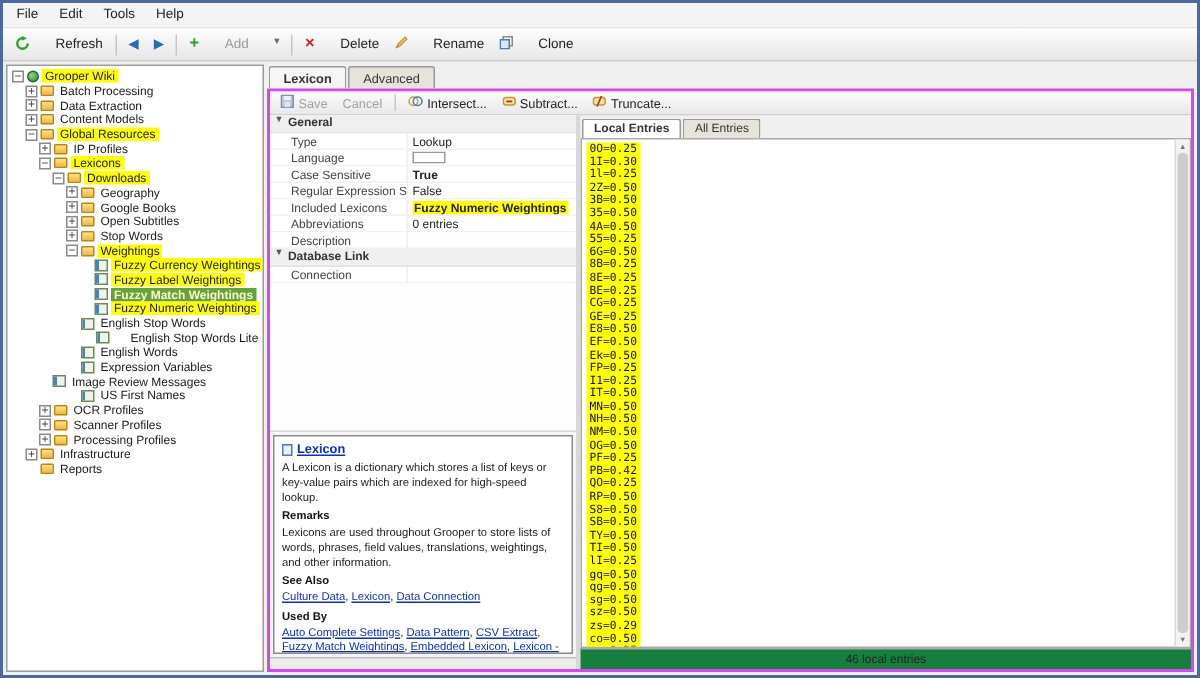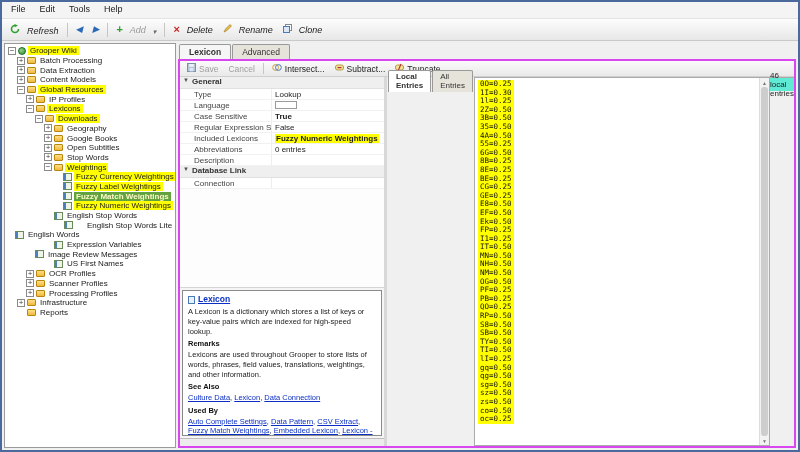--- a/index.html
+++ b/index.html
@@ -10,21 +10,21 @@
   *{box-sizing:border-box;}
   body{margin:0;background:#c8c4bc;font-family:"Liberation Sans",sans-serif;}
   .window{width:800px;height:452px;border:2px solid #4a699c;background:#f0f0f0;display:flex;flex-direction:column;overflow:hidden;}
 
   
   .menubar{height:17px;display:flex;align-items:flex-start;background:#f4f4f4;border-bottom:1px solid #e2e2e2;font-size:9px;color:#222;padding-left:2px;flex:0 0 17px;}
   .menu-item{padding:2px 7px;cursor:default;}
 
   
   .toolbar{height:22px;display:flex;align-items:center;background:linear-gradient(#fdfdfd,#e7e7e7);border-bottom:1px solid #c9c9c9;font-size:9px;color:#222;padding:0 3px;flex:0 0 22px;}
-  .tbtn{display:flex;align-items:flex-end;gap:7px;padding:2px 5px;border-radius:2px;font-style:italic;}
+  .tbtn{display:flex;align-items:flex-start;gap:17px;padding:2px 5px;border-radius:2px;}
   .tbtn.disabled{color:#9a9a9a;}
   .tsep{width:1px;height:14px;background:#c6c6c6;margin:0 3px;}
   .nav-ico{color:#2a6ab8;font-size:9px;line-height:1;}
   .plus-ico{color:#2ea02e;font-weight:bold;font-size:11px;line-height:1;}
   .caret-ico{color:#666;font-size:7px;line-height:1;}
   .x-ico{color:#cc2222;font-weight:bold;font-size:11px;line-height:1;}
 
   
   .content{flex:1;display:flex;min-height:0;padding:2px;gap:2px;}
 
@@ -73,32 +73,32 @@
   .help{height:146px;flex:0 0 146px;margin:2px;border:1px solid #8a8a8a;background:#fff;font-size:7.5px;line-height:1.3;padding:3px 5px;overflow:hidden;color:#222;}
   .help-title-row{display:flex;align-items:center;gap:3px;margin-bottom:2px;}
   .help-title{color:var(--link);font-weight:bold;text-decoration:underline;font-size:8.5px;}
   .help-doc-ico{width:7px;height:8px;background:#e8f0fc;border:1px solid #4a7ab8;display:inline-block;}
   .help p{margin:1px 0 3px;}
   .help .hhead{font-weight:bold;margin:3px 0 1px;font-size:7.5px;color:#111;}
   .hlink{color:var(--link);text-decoration:underline;cursor:pointer;}
   .bottom-strip{height:8px;flex:0 0 8px;background:#ececec;border-top:1px solid #bdbdbd;margin-top:auto;}
 
   
-  .entries{flex:1;display:flex;flex-direction:row;background:#f0f0f0;min-width:0;min-height:0;}
+  .entries{flex:1;display:flex;flex-direction:column;background:#f0f0f0;min-width:0;min-height:0;}
   .entries-tabstrip{display:flex;height:15px;flex:0 0 15px;font-size:8px;align-items:flex-end;padding-left:1px;}
   .etab{padding:1px 7px 2px;border:1px solid #999;border-bottom:none;background:#e6e3db;margin-right:1px;border-radius:2px 2px 0 0;color:#333;}
   .etab.active{background:#fff;font-weight:bold;}
   .entries-body{flex:1;display:flex;min-height:0;border:1px solid #aaa;background:#fff;}
   .entries-list{flex:1;overflow:hidden;padding:2px 0 0 3px;font-family:"DejaVu Sans Mono",monospace;font-size:7.5px;line-height:8.6px;color:#111;}
   .entry{display:table;background:var(--highlight);padding:0 2px;}
   .vscroll{width:10px;min-width:10px;background:#f2f2f2;border-left:1px solid #ddd;display:flex;flex-direction:column;align-items:center;font-size:5px;color:#777;position:relative;}
   .vthumb{position:absolute;top:9px;bottom:9px;left:1px;right:1px;background:#cdcdcd;border-radius:3px;}
   .varrow{height:9px;display:flex;align-items:center;justify-content:center;width:100%;z-index:1;}
   .varrow.down{margin-top:auto;}
-  .entries-status{height:14px;flex:0 0 14px;border-top:1px solid #aaa;background:#5eead4;font-size:8px;display:flex;align-items:center;justify-content:center;color:#222;}
+  .entries-status{height:14px;flex:0 0 14px;border-top:1px solid #aaa;background:#15803d;font-size:8px;display:flex;align-items:center;justify-content:center;color:#222;}
 </style>
 </head>
 <body>
 
 <div class="window">
 
   <div class="menubar">
     <span class="menu-item">File</span>
     <span class="menu-item">Edit</span>
     <span class="menu-item">Tools</span>
@@ -237,21 +237,21 @@
         <div class="tree-row" style="padding-left: 39px;">
           <span class="tree-toggle empty"></span>
           <span class="tree-icon icon-lexicon"></span>
           <span class="tree-label">English Stop Words</span>
         </div>
         <div class="tree-row" style="padding-left: 39px; gap: 10px;">
           <span class="tree-toggle empty"></span>
           <span class="tree-icon icon-lexicon"></span>
           <span class="tree-label">English Stop Words Lite</span>
         </div>
-        <div class="tree-row" style="">
+        <div class="tree-row" style="padding-left: 39px;">
           <span class="tree-toggle empty"></span>
           <span class="tree-icon icon-lexicon"></span>
           <span class="tree-label">English Words</span>
         </div>
         <div class="tree-row" style="padding-left: 39px;">
           <span class="tree-toggle empty"></span>
           <span class="tree-icon icon-lexicon"></span>
           <span class="tree-label">Expression Variables</span>
         </div>
         <div class="tree-row" style="padding-left: 20px;">
@@ -433,33 +433,33 @@
                   <span class="entry">EF=0.50</span>
                   <span class="entry">Ek=0.50</span>
                   <span class="entry">FP=0.25</span>
                   <span class="entry">I1=0.25</span>
                   <span class="entry">IT=0.50</span>
                   <span class="entry">MN=0.50</span>
                   <span class="entry">NH=0.50</span>
                   <span class="entry">NM=0.50</span>
                   <span class="entry">OG=0.50</span>
                   <span class="entry">PF=0.25</span>
-                  <span class="entry">PB=0.25</span>
+                  <span class="entry">PB=0.42</span>
                   <span class="entry">QO=0.25</span>
                   <span class="entry">RP=0.50</span>
                   <span class="entry">S8=0.50</span>
                   <span class="entry">SB=0.50</span>
                   <span class="entry">TY=0.50</span>
                   <span class="entry">TI=0.50</span>
                   <span class="entry">lI=0.25</span>
                   <span class="entry">gq=0.50</span>
                   <span class="entry">qg=0.50</span>
                   <span class="entry">sg=0.50</span>
                   <span class="entry">sz=0.50</span>
-                  <span class="entry">zs=0.50</span>
+                  <span class="entry">zs=0.29</span>
                   <span class="entry">co=0.50</span>
                   <span class="entry">oc=0.25</span>
                 </div>
               <div class="vscroll">
                 <span class="varrow">▲</span>
                 <span class="vthumb"></span>
                 <span class="varrow down">▼</span>
               </div>
             </div>
             <div class="entries-status">

